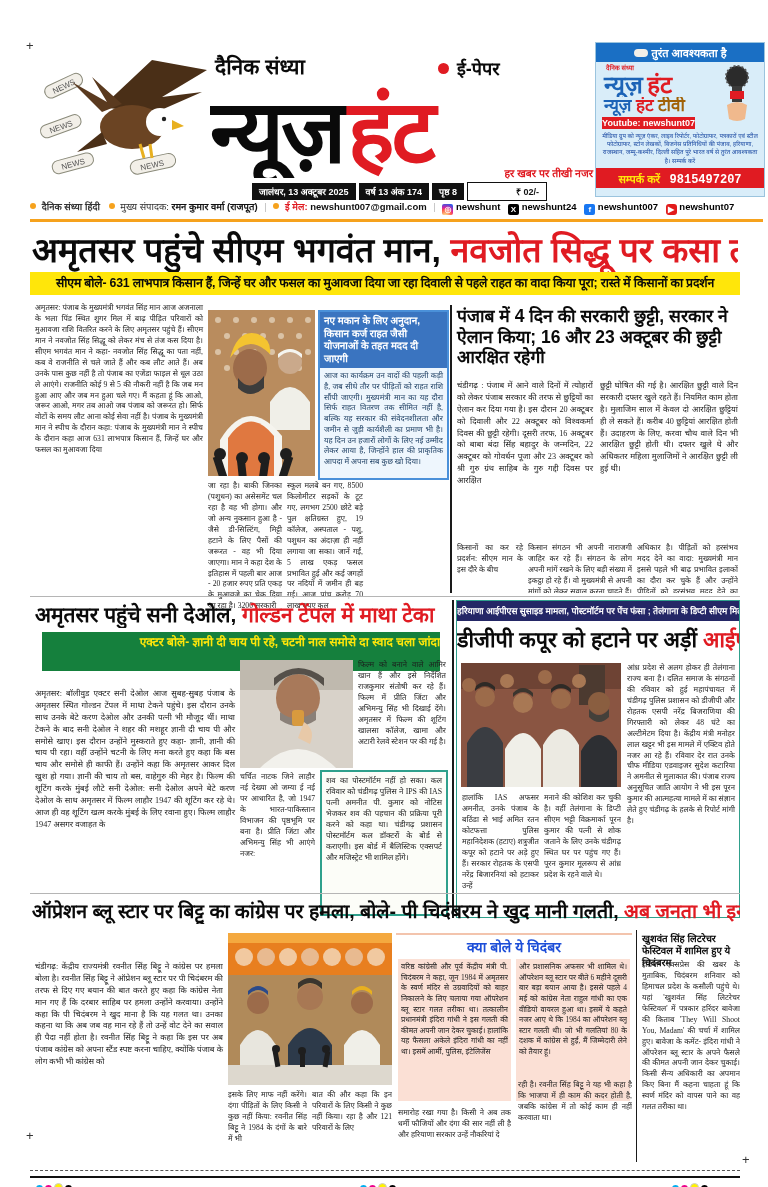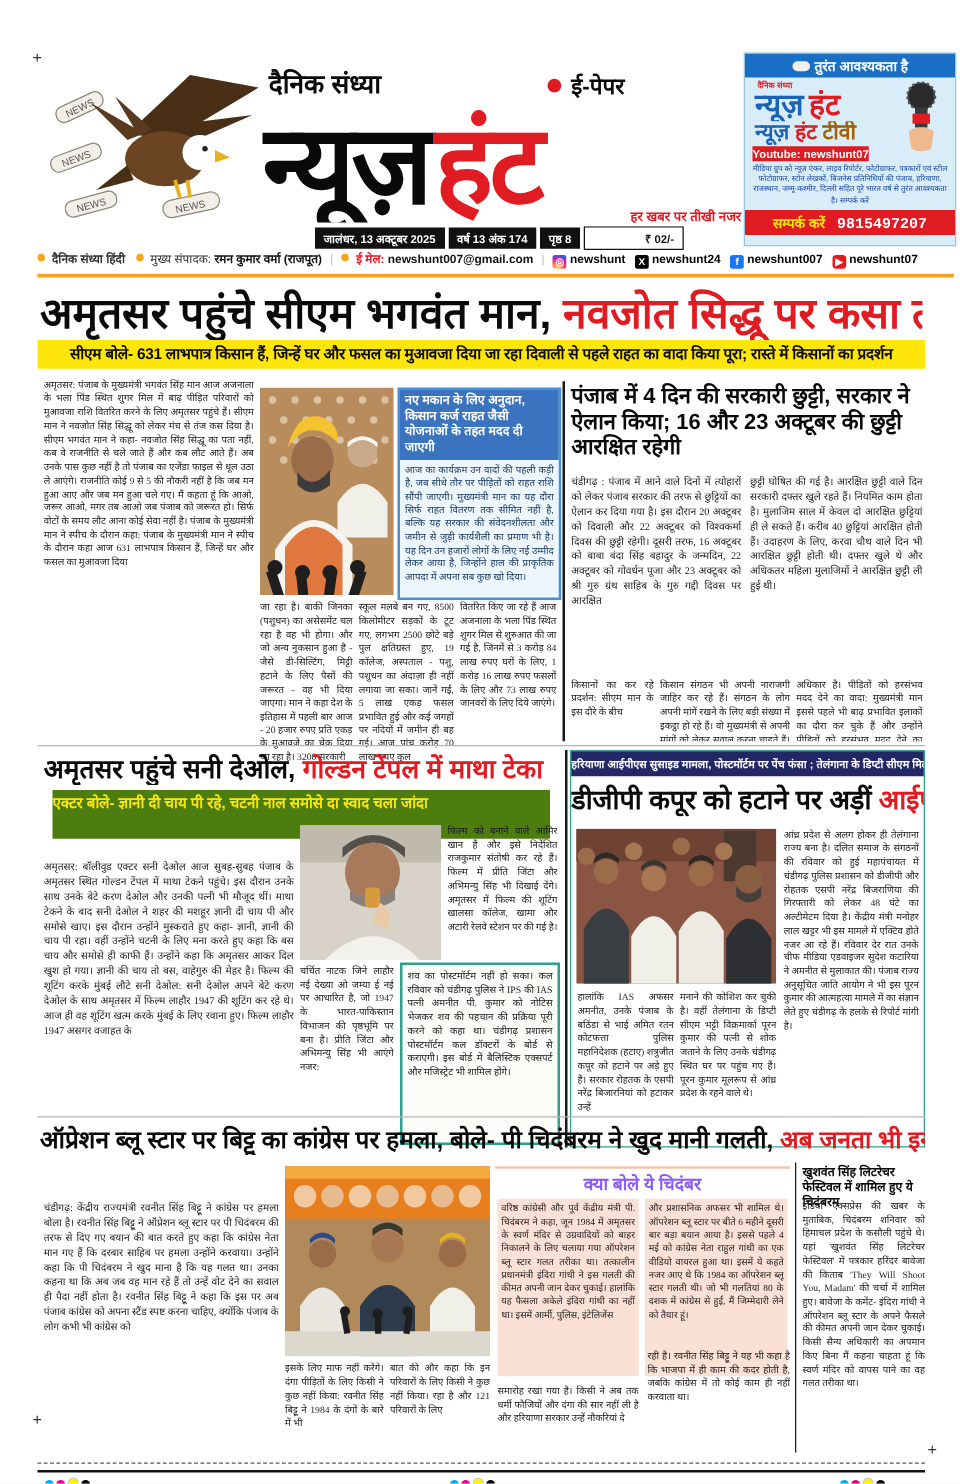--- a/index.html
+++ b/index.html
@@ -198,38 +198,37 @@
     </g>
   </svg>
 
   <div class="abs" style="left:318px;top:310px;width:127px;height:166px;border:2px solid #4a90d9;background:#eef6fd;">
     <div class="sans" style="background:#3a74c0;color:#fff;font-weight:800;font-size:10px;line-height:1.25;padding:3px 4px;">नए मकान के लिए अनुदान, किसान कर्ज राहत जैसी योजनाओं के तहत मदद दी जाएगी</div>
     <div style="color:#17395e;font-size:7.8px;line-height:1.38;text-align:justify;padding:3px 4px;">आज का कार्यक्रम उन वादों की पहली कड़ी है, जब सीधे तौर पर पीड़ितों को राहत राशि सौंपी जाएगी। मुख्यमंत्री मान का यह दौरा सिर्फ राहत वितरण तक सीमित नहीं है, बल्कि यह सरकार की संवेदनशीलता और जमीन से जुड़ी कार्यशैली का प्रमाण भी है। यह दिन उन हजारों लोगों के लिए नई उम्मीद लेकर आया है, जिन्होंने हाल की प्राकृतिक आपदा में अपना सब कुछ खो दिया।</div>
   </div>
 
   <div class="abs bt" style="left:208px;top:481px;width:74px;height:112px;">जा रहा है। बाकी जिनका (पशुधन) का असेसमेंट चल रहा है वह भी होगा। और जो अन्य नुकसान हुआ है - जैसे डी-सिल्टिंग, मिट्टी हटाने के लिए पैसों की जरूरत - वह भी दिया जाएगा। मान ने कहा देश के इतिहास में पहली बार आज - 20 हजार रुपए प्रति एकड़ के मुआवजे का चेक दिया जा रहा है। 3200 सरकारी</div>
   <div class="abs bt" style="left:287px;top:481px;width:76px;height:112px;">स्कूल मलबे बन गए, 8500 किलोमीटर सड़कों के टूट गए, लगभग 2500 छोटे बड़े पुल क्षतिग्रस्त हुए, 19 कॉलेज, अस्पताल - पशु, पशुधन का अंदाज़ा ही नहीं लगाया जा सका। जानें गईं, 5 लाख एकड़ फसल प्रभावित हुई और कई जगहों पर नदियों में जमीन ही बह गई। आज पांच करोड़ 70 लाख रुपए कुल</div>
-  <div class="abs bt" style="left:368px;top:481px;width:77px;height:112px;">वितरित किए जा रहे हैं आज अजनाला के भला पिंड स्थित शुगर मिल से शुरुआत की जा गई है, जिनमें से 3 करोड़ 84 लाख रुपए घरों के लिए, 1 करोड़ 16 लाख रुपए फसलों के लिए और 73 लाख रुपए जानवरों के लिए दिये जाएंगे।</div>
 
   <div class="vrule" style="left:450px;top:305px;height:288px;"></div>
 
   <div class="abs sans" style="left:457px;top:306px;width:281px;font-size:17.5px;font-weight:800;line-height:1.18;color:#0a0a0a;">पंजाब में 4 दिन की सरकारी छुट्टी, सरकार ने ऐलान किया; 16 और 23 अक्टूबर की छुट्टी आरक्षित रहेगी</div>
   <div class="abs bt2" style="left:457px;top:352px;width:136px;height:185px;">चंडीगढ़ : पंजाब में आने वाले दिनों में त्योहारों को लेकर पंजाब सरकार की तरफ से छुट्टियों का ऐलान कर दिया गया है। इस दौरान 20 अक्टूबर को दिवाली और 22 अक्टूबर को विश्वकर्मा दिवस की छुट्टी रहेगी। दूसरी तरफ, 16 अक्टूबर को बाबा बंदा सिंह बहादुर के जन्मदिन, 22 अक्टूबर को गोवर्धन पूजा और 23 अक्टूबर को श्री गुरु ग्रंथ साहिब के गुरु गद्दी दिवस पर आरक्षित</div>
   <div class="abs bt2" style="left:600px;top:352px;width:138px;height:185px;">छुट्टी घोषित की गई है। आरक्षित छुट्टी वाले दिन सरकारी दफ्तर खुले रहते हैं। नियमित काम होता है। मुलाजिम साल में केवल दो आरक्षित छुट्टियां ही ले सकते हैं। करीब 40 छुट्टियां आरक्षित होती हैं। उदाहरण के लिए, करवा चौथ वाले दिन भी आरक्षित छुट्टी होती थी। दफ्तर खुले थे और अधिकतर महिला मुलाजिमों ने आरक्षित छुट्टी ली हुई थी।</div>
 
   <div class="abs bt" style="left:457px;top:543px;width:66px;height:50px;">किसानों का कर रहे प्रदर्शन: सीएम मान के इस दौरे के बीच</div>
   <div class="abs bt" style="left:528px;top:543px;width:104px;height:50px;overflow:hidden;">किसान संगठन भी अपनी नाराजगी जाहिर कर रहे हैं। संगठन के लोग अपनी मांगें रखने के लिए बड़ी संख्या में इकट्ठा हो रहे हैं। वो मुख्यमंत्री से अपनी मांगों को लेकर सवाल करना चाहते हैं। किसान-मजदूर संघर्ष कमेटी के नेता सरवण सिंह पंधेर ने कहा हम सिर्फ सवाल पूछना चाहते हैं, वह भी शांति से। यह हमारा लोकतांत्रिक</div>
   <div class="abs bt" style="left:637px;top:543px;width:101px;height:50px;overflow:hidden;">अधिकार है। पीड़ितों को हरसंभव मदद देने का वादा: मुख्यमंत्री मान इससे पहले भी बाढ़ प्रभावित इलाकों का दौरा कर चुके हैं और उन्होंने पीड़ितों को हरसंभव मदद देने का वादा किया था। उन्होंने यह भी स्पष्ट किया था कि राज्य सरकार किसी भी जरूरतमंद को अकेला नहीं छोड़ेगी।</div>
 
   <div class="hrule" style="left:30px;top:596px;width:710px;"></div>
 
   <div class="abs sans nowrap" style="left:35px;top:600px;width:412px;">
     <span class="hl-black" style="font-size:21px;font-weight:800;">अमृतसर पहुंचे सनी देओल, </span><span class="hl-red" style="font-size:21px;font-weight:800;">गोल्डन टेंपल में माथा टेका</span>
   </div>
-  <div class="abs sans nowrap" style="left:42px;top:632px;width:398px;height:39px;background:#4d7c0f;color:#ffe60a;font-weight:800;font-size:12px;text-align:left;line-height:21px;">एक्टर बोले- ज्ञानी दी चाय पी रहे, चटनी नाल समोसे दा स्वाद चला जांदा</div>
+  <div class="abs sans nowrap" style="left:42px;top:632px;width:398px;height:39px;background:#15803d;color:#ffe60a;font-weight:800;font-size:12px;text-align:right;line-height:21px;">एक्टर बोले- ज्ञानी दी चाय पी रहे, चटनी नाल समोसे दा स्वाद चला जांदा</div>
 
   <div class="abs bt2" style="left:35px;top:660px;width:200px;height:256px;">अमृतसर: बॉलीवुड एक्टर सनी देओल आज सुबह-सुबह पंजाब के अमृतसर स्थित गोल्डन टेंपल में माथा टेकने पहुंचे। इस दौरान उनके साथ उनके बेटे करण देओल और उनकी पत्नी भी मौजूद थीं। माथा टेकने के बाद सनी देओल ने शहर की मशहूर ज्ञानी दी चाय पी और समोसे खाए। इस दौरान उन्होंने मुस्कराते हुए कहा- ज्ञानी, ज्ञानी की चाय पी रहा। वहीं उन्होंने चटनी के लिए मना करते हुए कहा कि बस चाय और समोसे ही काफी हैं। उन्होंने कहा कि अमृतसर आकर दिल खुश हो गया। ज्ञानी की चाय तो बस, वाहेगुरु की मेहर है। फिल्म की शूटिंग करके मुंबई लौटे सनी देओल: सनी देओल अपने बेटे करण देओल के साथ अमृतसर में फिल्म लाहौर 1947 की शूटिंग कर रहे थे। आज ही वह शूटिंग खत्म करके मुंबई के लिए रवाना हुए। फिल्म लाहौर 1947 असगर वजाहत के</div>
 
   <svg class="abs" style="left:240px;top:660px;" width="113" height="108" viewBox="0 0 113 108">
     <rect width="113" height="108" fill="#d8d2c9"></rect>
     <rect x="0" y="0" width="113" height="30" fill="#bfb9ae"></rect>
     <ellipse cx="58" cy="38" rx="22" ry="24" fill="#a8795a"></ellipse>
     <path d="M34 26 Q58 2 84 26 L84 18 Q58 -2 34 18 Z" fill="#55504a"></path>
     <path d="M40 52 Q58 66 76 50 L76 60 Q58 72 40 60 Z" fill="#8a8078"></path>
     <rect x="52" y="50" width="12" height="16" rx="3" fill="#d89a3e"></rect>
@@ -317,21 +316,21 @@
       <rect x="96" y="118" width="5" height="16" transform="rotate(10 98 126)"></rect>
         <circle cx="98" cy="116" r="4"></circle>
       <rect x="72" y="120" width="5" height="14"></rect>
         <circle cx="74" cy="118" r="4"></circle>
     </g>
   </svg>
   <div class="abs bt" style="left:228px;top:1090px;width:79px;height:72px;overflow:hidden;">इसके लिए माफ नहीं करेंगे। दंगा पीड़ितों के लिए किसी ने कुछ नहीं किया: रवनीत सिंह बिट्टू ने 1984 के दंगों के बारे में भी</div>
   <div class="abs bt" style="left:312px;top:1090px;width:80px;height:72px;overflow:hidden;">बात की और कहा कि इन परिवारों के लिए किसी ने कुछ नहीं किया। रहा है और 121 परिवारों के लिए</div>
 
   <div class="abs" style="left:396px;top:933px;width:236px;height:170px;background:#fff;border-top:2px solid #f3c4ad;">
-    <div class="sans" style="font-size:14px;font-weight:800;text-align:center;color:#8b5cf6;padding:2px 0;">क्या बोले ये चिदंबर</div>
+    <div class="sans" style="font-size:14px;font-weight:800;text-align:center;color:#1d4ed8;padding:2px 0;">क्या बोले ये चिदंबर</div>
     <div style="position:absolute;left:2px;top:24px;width:113px;height:142px;background:#fbe0d5;padding:3px;box-sizing:border-box;">
       <div class="bt" style="font-size:7.5px;overflow:hidden;height:100%;">वरिष्ठ कांग्रेसी और पूर्व केंद्रीय मंत्री पी. चिदंबरम ने कहा, जून 1984 में अमृतसर के स्वर्ण मंदिर से उग्रवादियों को बाहर निकालने के लिए चलाया गया ऑपरेशन ब्लू स्टार गलत तरीका था। तत्कालीन प्रधानमंत्री इंदिरा गांधी ने इस गलती की कीमत अपनी जान देकर चुकाई। हालांकि यह फैसला अकेले इंदिरा गांधी का नहीं था। इसमें आर्मी, पुलिस, इंटेलिजेंस</div>
     </div>
     <div style="position:absolute;left:120px;top:24px;width:114px;height:142px;background:#fbe0d5;padding:3px;box-sizing:border-box;">
       <div class="bt" style="font-size:7.5px;overflow:hidden;height:100%;">और प्रशासनिक अफसर भी शामिल थे। ऑपरेशन ब्लू स्टार पर बीते 6 महीने दूसरी बार बड़ा बयान आया है। इससे पहले 4 मई को कांग्रेस नेता राहुल गांधी का एक वीडियो वायरल हुआ था। इसमें ये कहते नजर आए थे कि 1984 का ऑपरेशन ब्लू स्टार गलती थी। जो भी गलतियां 80 के दशक में कांग्रेस से हुईं, मैं जिम्मेदारी लेने को तैयार हूं।</div>
     </div>
   </div>
   <div class="abs bt" style="left:398px;top:1108px;width:113px;height:55px;overflow:hidden;">समारोह रखा गया है। किसी ने अब तक धर्मी फौजियों और दंगा की सार नहीं ली है और हरियाणा सरकार उन्हें नौकरियां दे</div>
   <div class="abs bt" style="left:518px;top:1080px;width:114px;height:55px;overflow:hidden;">रही है। रवनीत सिंह बिट्टू ने यह भी कहा है कि भाजपा में ही काम की कदर होती है, जबकि कांग्रेस में तो कोई काम ही नहीं करवाता था।</div>
 

